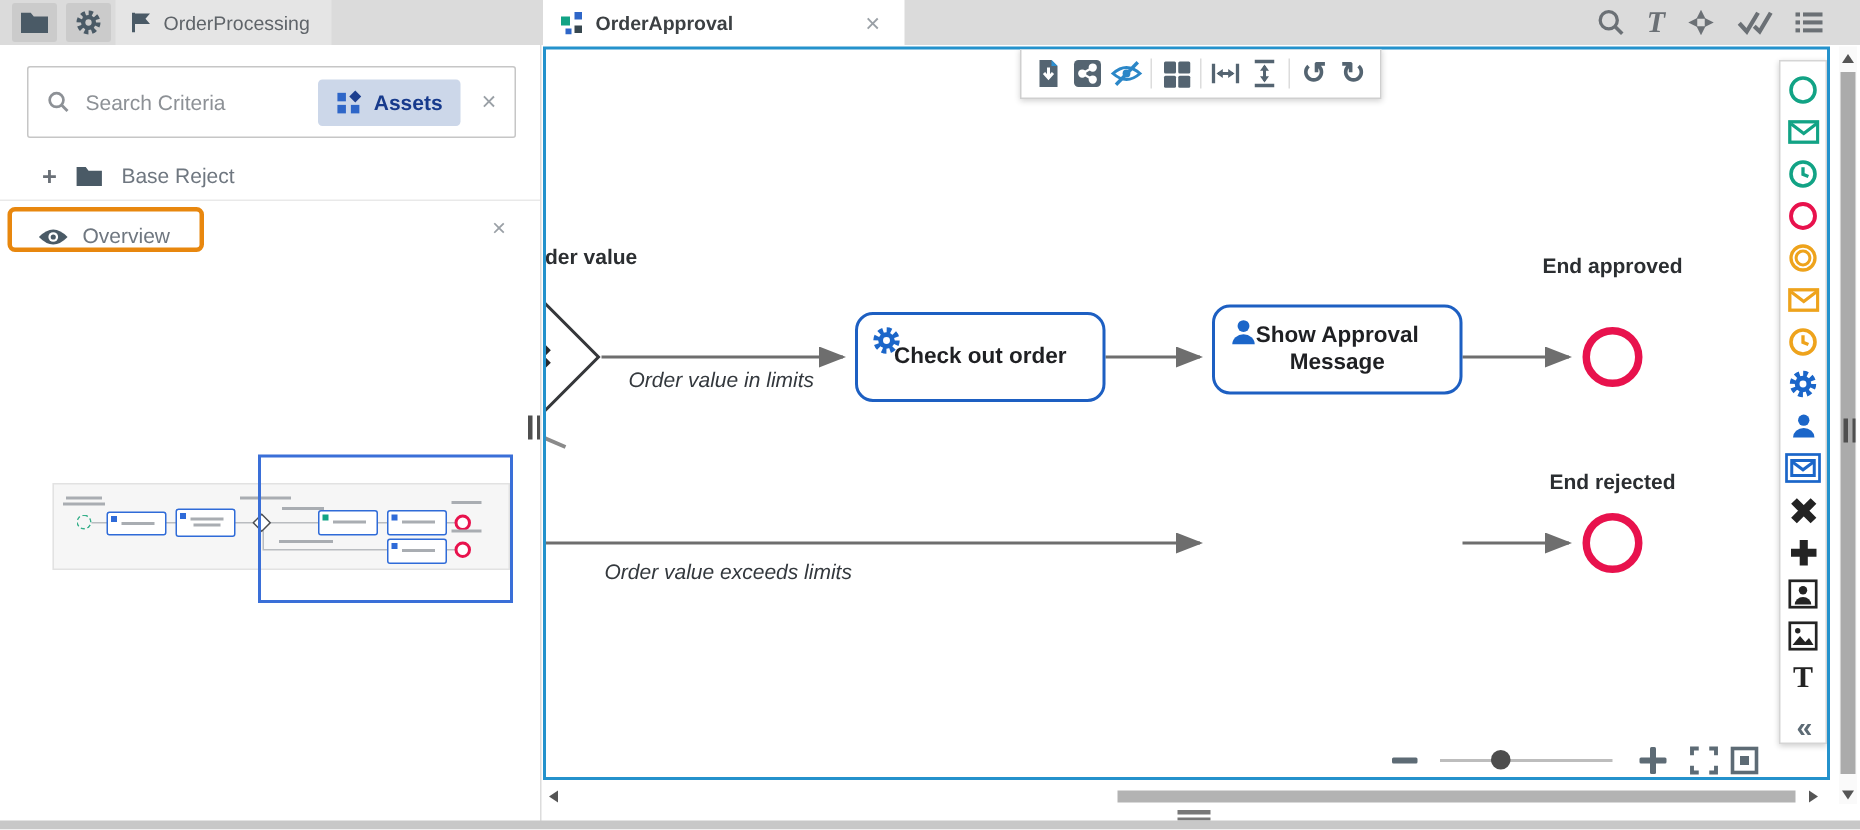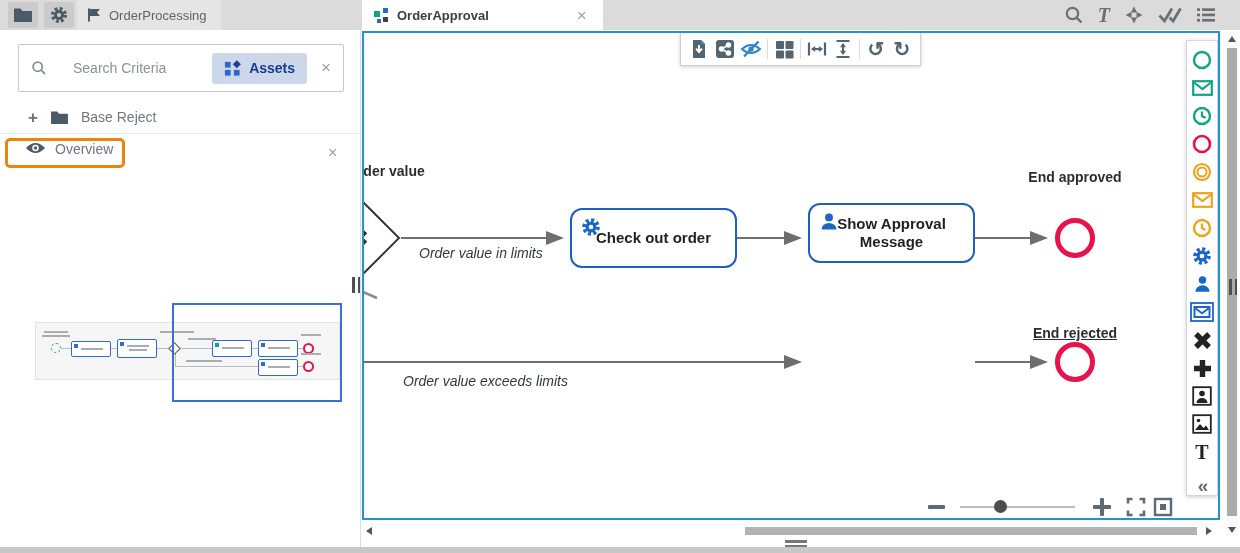--- a/index.html
+++ b/index.html
@@ -30,22 +30,22 @@
               border-radius:2px;background:#fff;display:flex;align-items:center;}
   .search-ph{font-size:14px;color:#8d9196;margin-left:12px;flex:0 0 auto;}
   .assets-btn{margin-left:auto;height:31px;background:#ccd7e9;border-radius:3px;
               display:flex;align-items:center;gap:8px;padding:0 12px;}
   .assets-btn .t{font-size:14px;font-weight:bold;color:#173a8c;}
   .sb-close{font-size:17px;color:#9aa0a6;margin:0 12px 0 14px;}
   .basetypes{position:absolute;left:28px;top:72px;height:30px;display:flex;align-items:center;gap:12px;}
   .plus-g{font-size:17px;color:#6a7077;font-weight:bold;line-height:17px;}
   .bt-lbl{font-size:14px;color:#6f7780;}
   .sb-divider{position:absolute;left:0;top:103px;width:360px;height:1px;background:#e9e9e9;}
-  .ov-highlight{position:absolute;left:5px;top:108px;width:120px;height:30px;border:3px solid #e8870e;
-                border-radius:5px;display:flex;align-items:flex-start;gap:9px;padding-left:17px;box-sizing:border-box;}
+  .ov-highlight{position:absolute;left:5px;top:108px;width:131px;height:30px;border:3px solid #e8870e;
+                border-radius:5px;display:flex;align-items:flex-end;gap:9px;padding-left:17px;box-sizing:border-box;}
   .ov-lbl{font-size:14px;color:#6f7780;}
   .ov-close{position:absolute;left:328px;top:115px;font-size:16px;color:#9aa0a6;line-height:16px;}
 
   
   .minimap{position:absolute;left:35px;top:292px;width:305px;height:58px;background:#f6f6f6;
            border:1px solid #e2e2e2;box-sizing:border-box;}
   .smudge{position:absolute;height:2px;background:#a9adb2;}
   .mini-task{position:absolute;background:#fff;border:1px solid #2f6bd8;border-radius:2px;}
   .mini-dot{position:absolute;left:2px;top:2px;width:4px;height:4px;}
   .mini-line{position:absolute;background:#b9bcc0;}
@@ -175,21 +175,21 @@
     </svg>
   </div>
 
   <div class="abs sidebar">
 
     <div class="search-box">
       <svg style="margin-left:12px" width="16" height="16" viewBox="0 0 16 16">
         <circle cx="6.7" cy="6.7" r="4.6" fill="none" stroke="#8d9196" stroke-width="1.8"></circle>
         <path d="M10.2 10.2 L14 14" stroke="#8d9196" stroke-width="1.9"></path>
       </svg>
-      <span class="search-ph" style="margin-left:26px">Search Criteria</span>
+      <span class="search-ph" style="margin-left:10px">Search Criteria</span>
       <div class="assets-btn">
         <svg width="17" height="17" viewBox="0 0 18 18">
           <rect x="1" y="2" width="6" height="6" fill="#2e66c8"></rect>
           <rect x="1" y="10.5" width="6" height="6" fill="#2e66c8"></rect>
           <rect x="10.5" y="10.5" width="6" height="6" fill="#2e66c8"></rect>
           <rect x="10.6" y="1.6" width="6" height="6" fill="#1d3f8f" transform="rotate(45 13.6 4.6)"></rect>
         </svg>
         <span class="t">Assets</span>
       </div>
       <span class="sb-close">×</span>
@@ -291,21 +291,21 @@
       <svg class="task-ic" width="22" height="22" viewBox="0 0 20 20">
         <circle cx="10" cy="5.8" r="3.6" fill="#1b66c9"></circle>
         <path d="M3.2 16.8 a6.8 6 0 0 1 13.6 0 z" fill="#1b66c9"></path>
       </svg>
       <span>Show Approval Message</span>
     </div>
 
 
     <div class="abs end-lbl" style="left:651px;top:136px;">End approved</div>
     <div class="abs end-ev" style="left:691px;top:185px;"></div>
-    <div class="abs end-lbl" style="left:651px;top:292px;text-decoration:underline;">End rejected</div>
+    <div class="abs end-lbl" style="left:651px;top:280px;">End rejected</div>
     <div class="abs end-ev" style="left:691px;top:309px;"></div>
 
     <div class="abs cv-toolbar">
       <div class="cv-btn">
         <svg width="20" height="20" viewBox="0 0 20 20">
           <path d="M4 1 h8 l4 4 v14 H4 z" fill="#546471"></path>
           <path d="M12 1 l4 4 h-4 z" fill="#2e8fd0"></path>
           <path d="M10 6 v6 M7 9.6 l3 3.4 3-3.4" stroke="#fff" stroke-width="2" fill="none"></path>
         </svg>
       </div>

